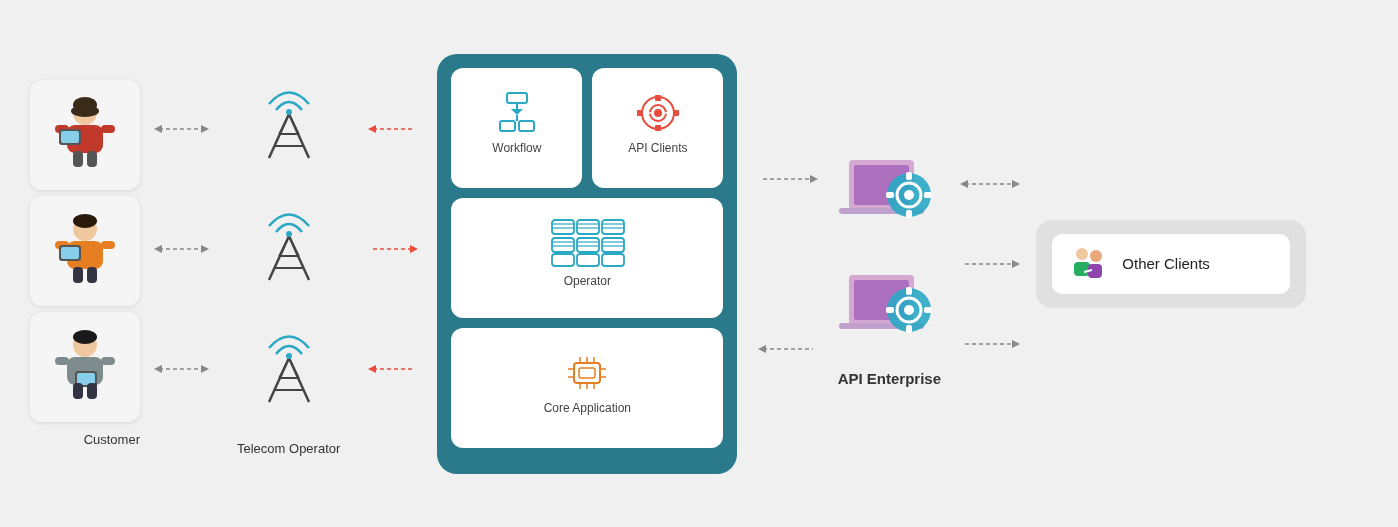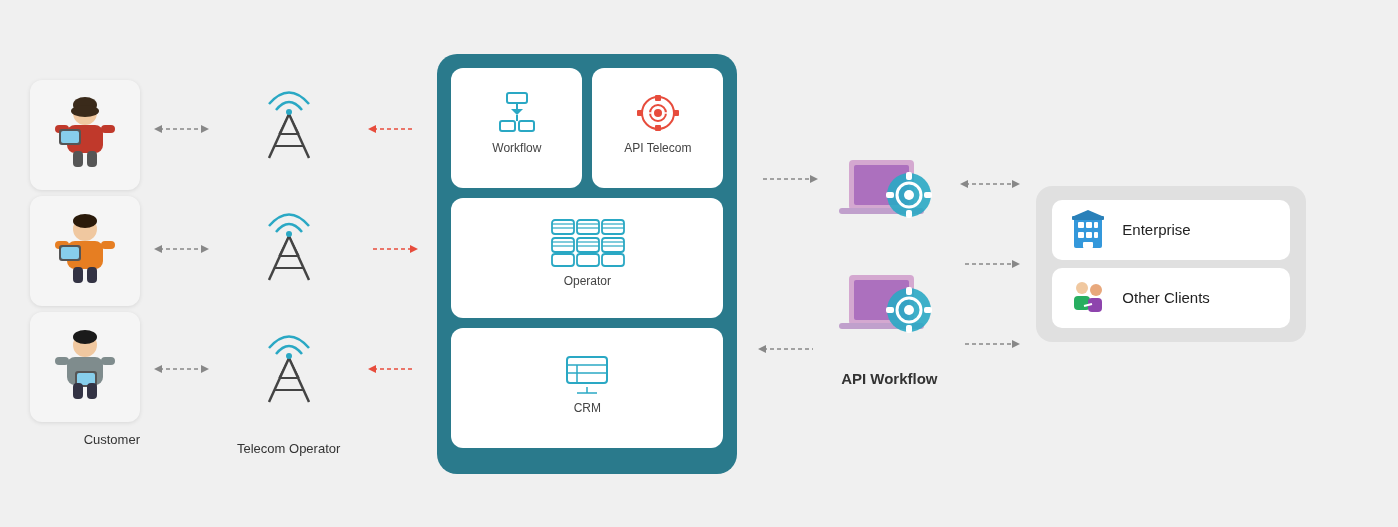--- a/index.html
+++ b/index.html
@@ -362,21 +362,21 @@
             <rect x="22" y="4" width="6" height="6" rx="1" fill="#e74c3c"></rect>
             <rect x="22" y="34" width="6" height="6" rx="1" fill="#e74c3c"></rect>
             <rect x="4" y="19" width="6" height="6" rx="1" fill="#e74c3c"></rect>
             <rect x="40" y="19" width="6" height="6" rx="1" fill="#e74c3c"></rect>
             <circle cx="25" cy="22" r="4" fill="#e74c3c"></circle>
 
             <line x1="18" y1="22" x2="14" y2="22" stroke="white" stroke-width="1.5"></line>
             <line x1="32" y1="22" x2="36" y2="22" stroke="white" stroke-width="1.5"></line>
           </svg>
         </div>
-        <span class="cell-label">API Telecom</span>
+        <span class="cell-label">API Clients</span>
       </div>
     </div>
 
     <div class="platform-row">
       <div class="platform-cell wide">
         <div class="icon-container" style="width:80px;height:50px;">
           <svg width="80" height="50" viewBox="0 0 80 50">
 
             <rect x="5" y="2" width="22" height="14" rx="3" fill="none" stroke="#2aa8c4" stroke-width="1.8"></rect>
             <line x1="5" y1="6" x2="27" y2="6" stroke="#2aa8c4" stroke-width="1.2"></line>
@@ -409,29 +409,39 @@
         </div>
         <span class="cell-label">Operator</span>
       </div>
     </div>
 
     <div class="platform-row">
       <div class="platform-cell">
         <div class="icon-container">
           <svg width="50" height="44" viewBox="0 0 50 44">
 
-            <rect x="5" y="6" width="40" height="26" rx="3" fill="none" stroke="#2aa8c4" stroke-width="2"></rect>
-            <line x1="5" y1="14" x2="45" y2="14" stroke="#2aa8c4" stroke-width="1.5"></line>
-            <line x1="5" y1="22" x2="45" y2="22" stroke="#2aa8c4" stroke-width="1.5"></line>
-            <line x1="15" y1="14" x2="15" y2="32" stroke="#2aa8c4" stroke-width="1.5"></line>
-            <line x1="25" y1="36" x2="25" y2="42" stroke="#2aa8c4" stroke-width="1.5"></line>
-            <line x1="15" y1="42" x2="35" y2="42" stroke="#2aa8c4" stroke-width="1.5"></line>
+            <rect x="12" y="12" width="26" height="20" rx="3" fill="none" stroke="#e67e22" stroke-width="2"></rect>
+            <rect x="17" y="17" width="16" height="10" rx="2" fill="none" stroke="#e67e22" stroke-width="1.5"></rect>
+
+            <line x1="18" y1="12" x2="18" y2="6" stroke="#e67e22" stroke-width="1.5"></line>
+            <line x1="25" y1="12" x2="25" y2="6" stroke="#e67e22" stroke-width="1.5"></line>
+            <line x1="32" y1="12" x2="32" y2="6" stroke="#e67e22" stroke-width="1.5"></line>
+
+            <line x1="18" y1="32" x2="18" y2="38" stroke="#e67e22" stroke-width="1.5"></line>
+            <line x1="25" y1="32" x2="25" y2="38" stroke="#e67e22" stroke-width="1.5"></line>
+            <line x1="32" y1="32" x2="32" y2="38" stroke="#e67e22" stroke-width="1.5"></line>
+
+            <line x1="12" y1="18" x2="6" y2="18" stroke="#e67e22" stroke-width="1.5"></line>
+            <line x1="12" y1="26" x2="6" y2="26" stroke="#e67e22" stroke-width="1.5"></line>
+
+            <line x1="38" y1="18" x2="44" y2="18" stroke="#e67e22" stroke-width="1.5"></line>
+            <line x1="38" y1="26" x2="44" y2="26" stroke="#e67e22" stroke-width="1.5"></line>
           </svg>
         </div>
-        <span class="cell-label">CRM</span>
+        <span class="cell-label">Core Application</span>
       </div>
     </div>
 
   </div>
 
   <div style="display:flex;flex-direction:column;justify-content:space-around;align-items:center;height:340px;margin:0 6px;">
     <svg width="60" height="20">
       <line x1="5" y1="10" x2="55" y2="10" stroke="#888" stroke-width="1.5" stroke-dasharray="4,3"></line>
       <polygon points="60,10 52,6 52,14" fill="#888"></polygon>
     </svg>
@@ -467,58 +477,41 @@
         <rect x="5" y="68" width="85" height="6" rx="3" fill="#c0a0cc"></rect>
         <circle cx="75" cy="55" r="22" fill="#2aa8c4" opacity="0.9"></circle>
         <circle cx="75" cy="55" r="12" fill="none" stroke="white" stroke-width="3"></circle>
         <circle cx="75" cy="55" r="5" fill="white"></circle>
         <rect x="72" y="32" width="6" height="8" rx="2" fill="white"></rect>
         <rect x="72" y="70" width="6" height="8" rx="2" fill="white"></rect>
         <rect x="52" y="52" width="8" height="6" rx="2" fill="white"></rect>
         <rect x="90" y="52" width="8" height="6" rx="2" fill="white"></rect>
       </svg>
     </div>
-    <span class="api-label">API Workflow</span>
+    <span class="api-label">API Enterprise</span>
   </div>
 
   <div style="display:flex;flex-direction:column;justify-content:space-around;align-items:center;height:240px;margin:0 6px;">
     <svg width="60" height="20">
       <line x1="5" y1="10" x2="55" y2="10" stroke="#888" stroke-width="1.5" stroke-dasharray="4,3"></line>
       <polygon points="60,10 52,6 52,14" fill="#888"></polygon>
       <polygon points="0,10 8,6 8,14" fill="#888"></polygon>
     </svg>
     <svg width="60" height="20">
       <line x1="5" y1="10" x2="55" y2="10" stroke="#888" stroke-width="1.5" stroke-dasharray="4,3"></line>
       <polygon points="60,10 52,6 52,14" fill="#888"></polygon>
     </svg>
     <svg width="60" height="20">
       <line x1="5" y1="10" x2="55" y2="10" stroke="#888" stroke-width="1.5" stroke-dasharray="4,3"></line>
       <polygon points="60,10 52,6 52,14" fill="#888"></polygon>
     </svg>
   </div>
 
   <div class="right-section">
 
-    <div class="client-row">
-      <div class="client-icon">
-        <svg width="44" height="44" viewBox="0 0 44 44">
-          <rect x="8" y="10" width="28" height="30" fill="#3498db" rx="2"></rect>
-          <rect x="12" y="14" width="6" height="6" fill="white" rx="1"></rect>
-          <rect x="20" y="14" width="6" height="6" fill="white" rx="1"></rect>
-          <rect x="28" y="14" width="4" height="6" fill="white" rx="1"></rect>
-          <rect x="12" y="24" width="6" height="6" fill="white" rx="1"></rect>
-          <rect x="20" y="24" width="6" height="6" fill="white" rx="1"></rect>
-          <rect x="28" y="24" width="4" height="6" fill="white" rx="1"></rect>
-          <rect x="17" y="34" width="10" height="6" fill="white" rx="1"></rect>
-          <rect x="6" y="8" width="32" height="4" rx="1" fill="#2980b9"></rect>
-          <polygon points="22,2 36,8 8,8" fill="#2980b9"></polygon>
-        </svg>
-      </div>
-      <span class="client-label">Enterprise</span>
-    </div>
 
 
 
     <div class="client-row">
       <div class="client-icon">
         <svg width="44" height="44" viewBox="0 0 44 44">
           <circle cx="16" cy="12" r="6" fill="#f0c8a0"></circle>
           <rect x="8" y="20" width="16" height="14" rx="4" fill="#27ae60"></rect>
           <circle cx="30" cy="14" r="6" fill="#e8a87c"></circle>
           <rect x="22" y="22" width="14" height="14" rx="4" fill="#8e44ad"></rect>

